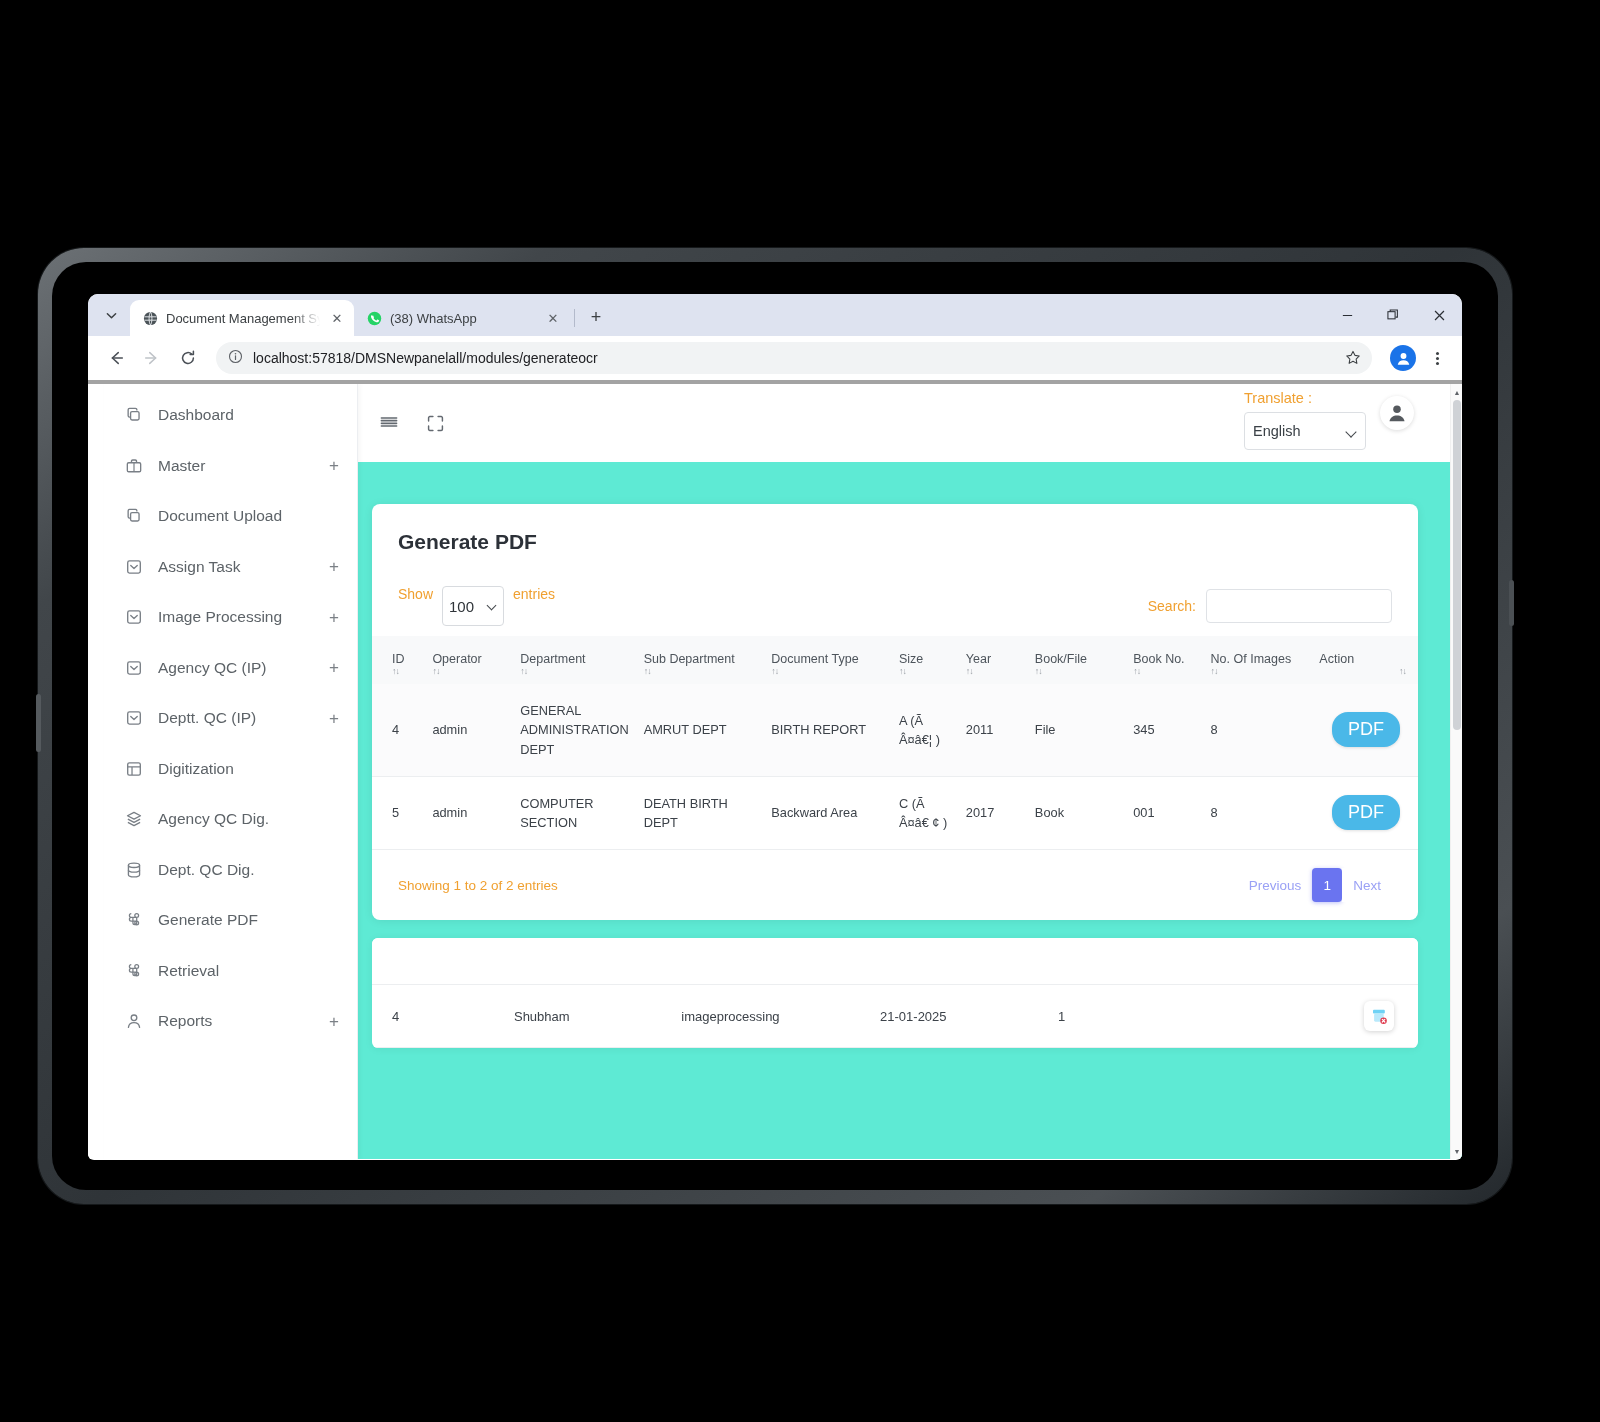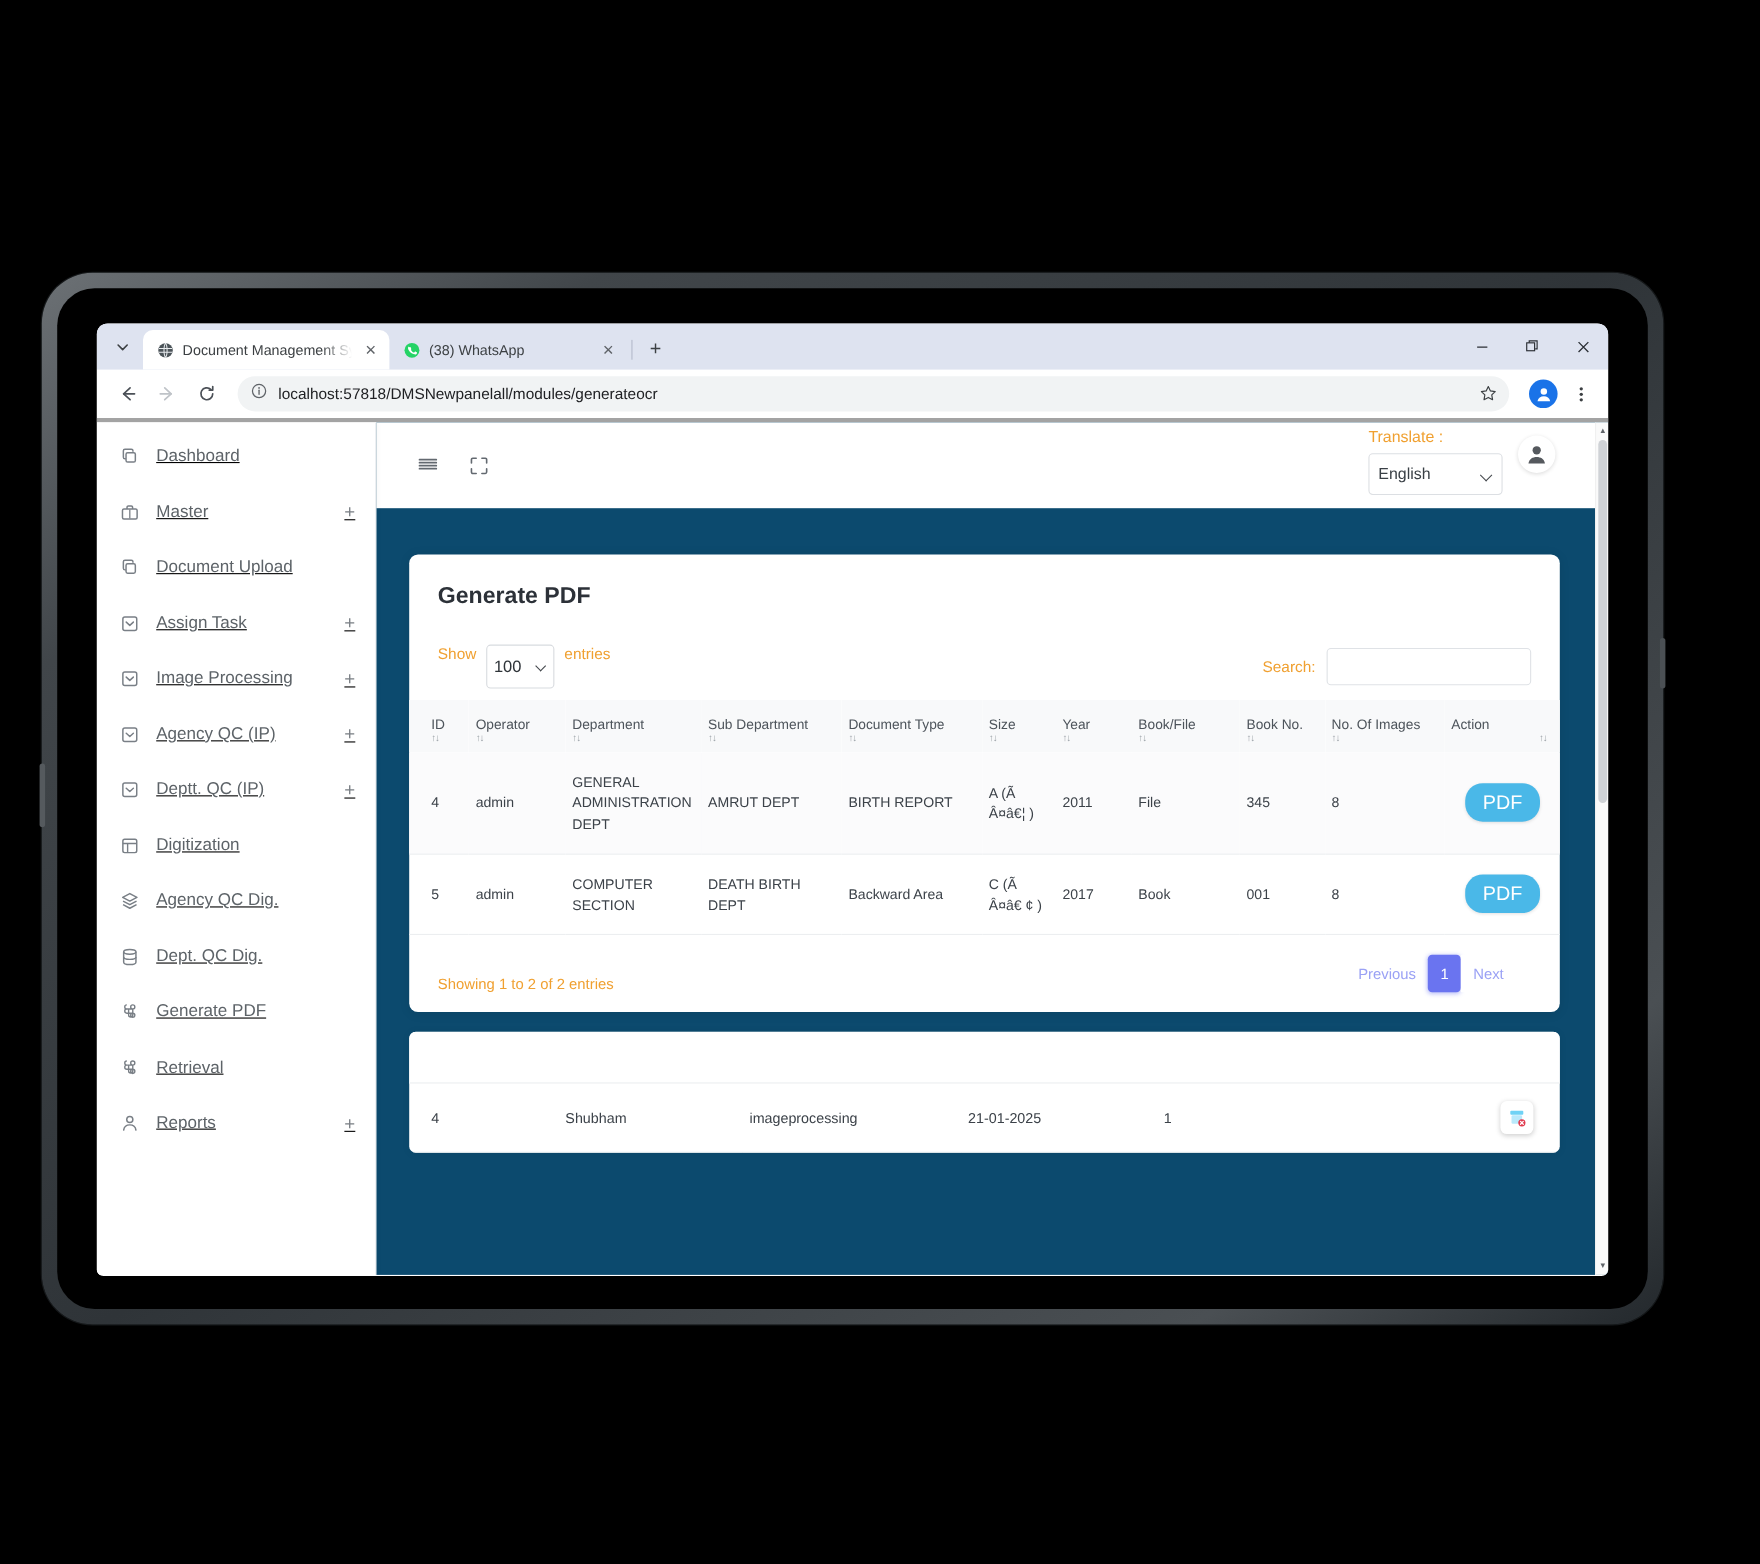--- a/index.html
+++ b/index.html
@@ -182,28 +182,27 @@
   #page-viewport {
     position: relative;
     height: 775px;
     background: #fff;
     overflow: hidden;
   }
 
   
   #sidebar {
     position: absolute;
-    left: 0; top: 0;
+    left: 16px; top: 0;
     width: 254px; height: 775px;
     background: #ffffff;
     border-right: 1px solid #eceef1;
     padding-top: 6px;
     box-shadow: 2px 0 5px rgba(0,0,0,.04);
     z-index: 3;
-    text-decoration: underline;
   }
   .side-item {
     height: 50.5px;
     display: flex; align-items: center;
     padding: 0 18px 0 20px;
     gap: 14px;
     color: #6b7177;
     font-size: 15.5px;
     position: relative;
   }
@@ -213,21 +212,21 @@
     color: #797f86;
   }
   .side-label { flex: 1 1 auto; color: #5d6368; white-space: nowrap; }
   .side-plus { color: #7b8086; font-size: 17px; line-height: 1; }
 
   
   #content-area {
     position: absolute;
     left: 254px; top: 0;
     right: 0; bottom: 0;
-    background: #0c4a6e;
+    background: #5eead4;
     overflow: hidden;
   }
   #topbar {
     position: relative;
     height: 78px;
     background: #ffffff;
     display: flex; align-items: center;
     padding: 0 48px 0 34px;
   }
   .topbar-icon {
@@ -369,22 +368,22 @@
     font-size: 18px;
     padding: 7px 16px;
     border-radius: 16px;
     border: none;
     font-family: "Liberation Sans", sans-serif;
     box-shadow: 0 1px 3px rgba(0,0,0,.12);
   }
   .td-action { text-align: right; padding-right: 18px !important; }
 
   .table-footer {
-    display: flex; align-items: flex-end; justify-content: space-between;
-    padding: 18px 40px 10px 26px;
+    display: flex; align-items: center; justify-content: space-between;
+    padding: 18px 26px 10px 26px;
   }
   .showing-text { color: #f0a030; font-size: 13.5px; }
   .pager { display: flex; align-items: center; gap: 0; }
   .pg-btn {
     min-width: 44px; height: 34px;
     display: flex; align-items: center; justify-content: center;
     font-size: 13.5px;
     color: #9aa1f5;
     background: #fff;
     padding: 0 11px;

